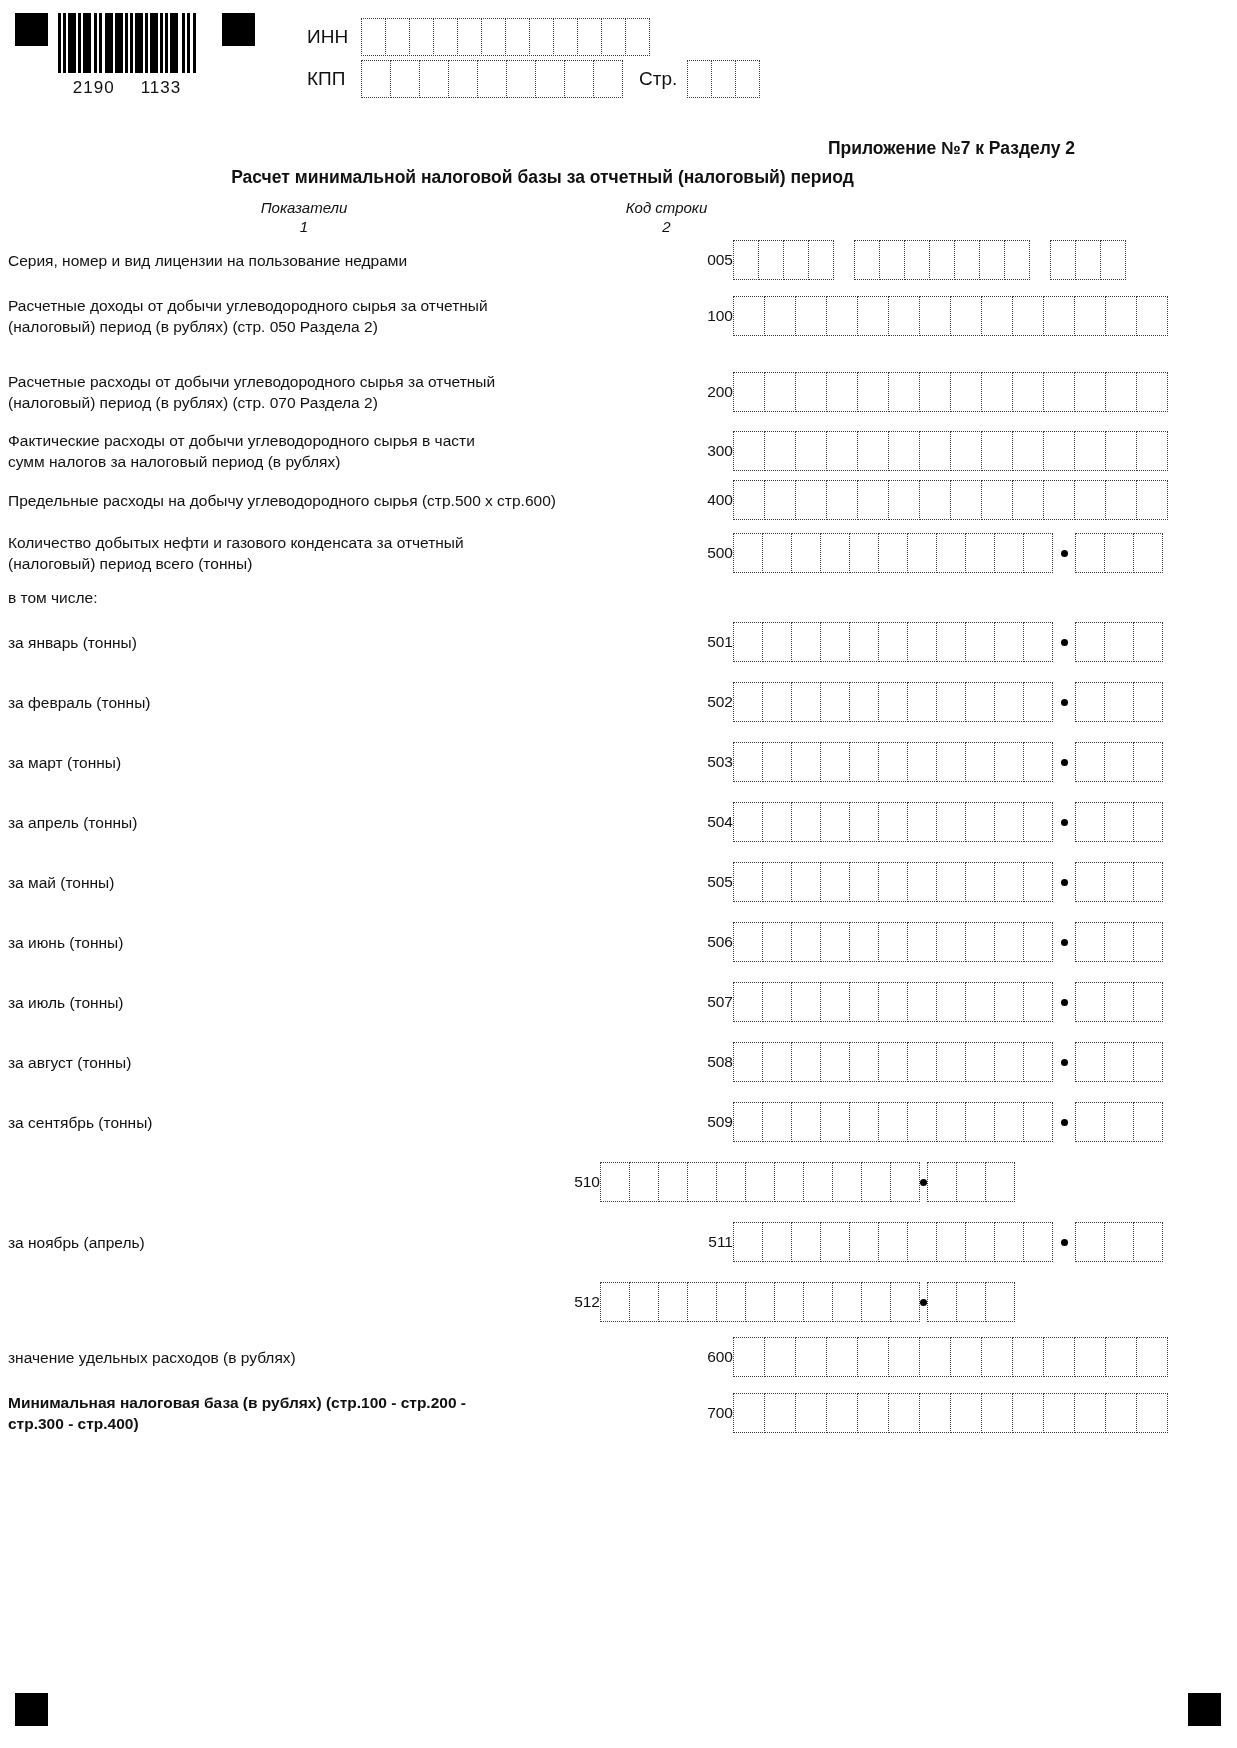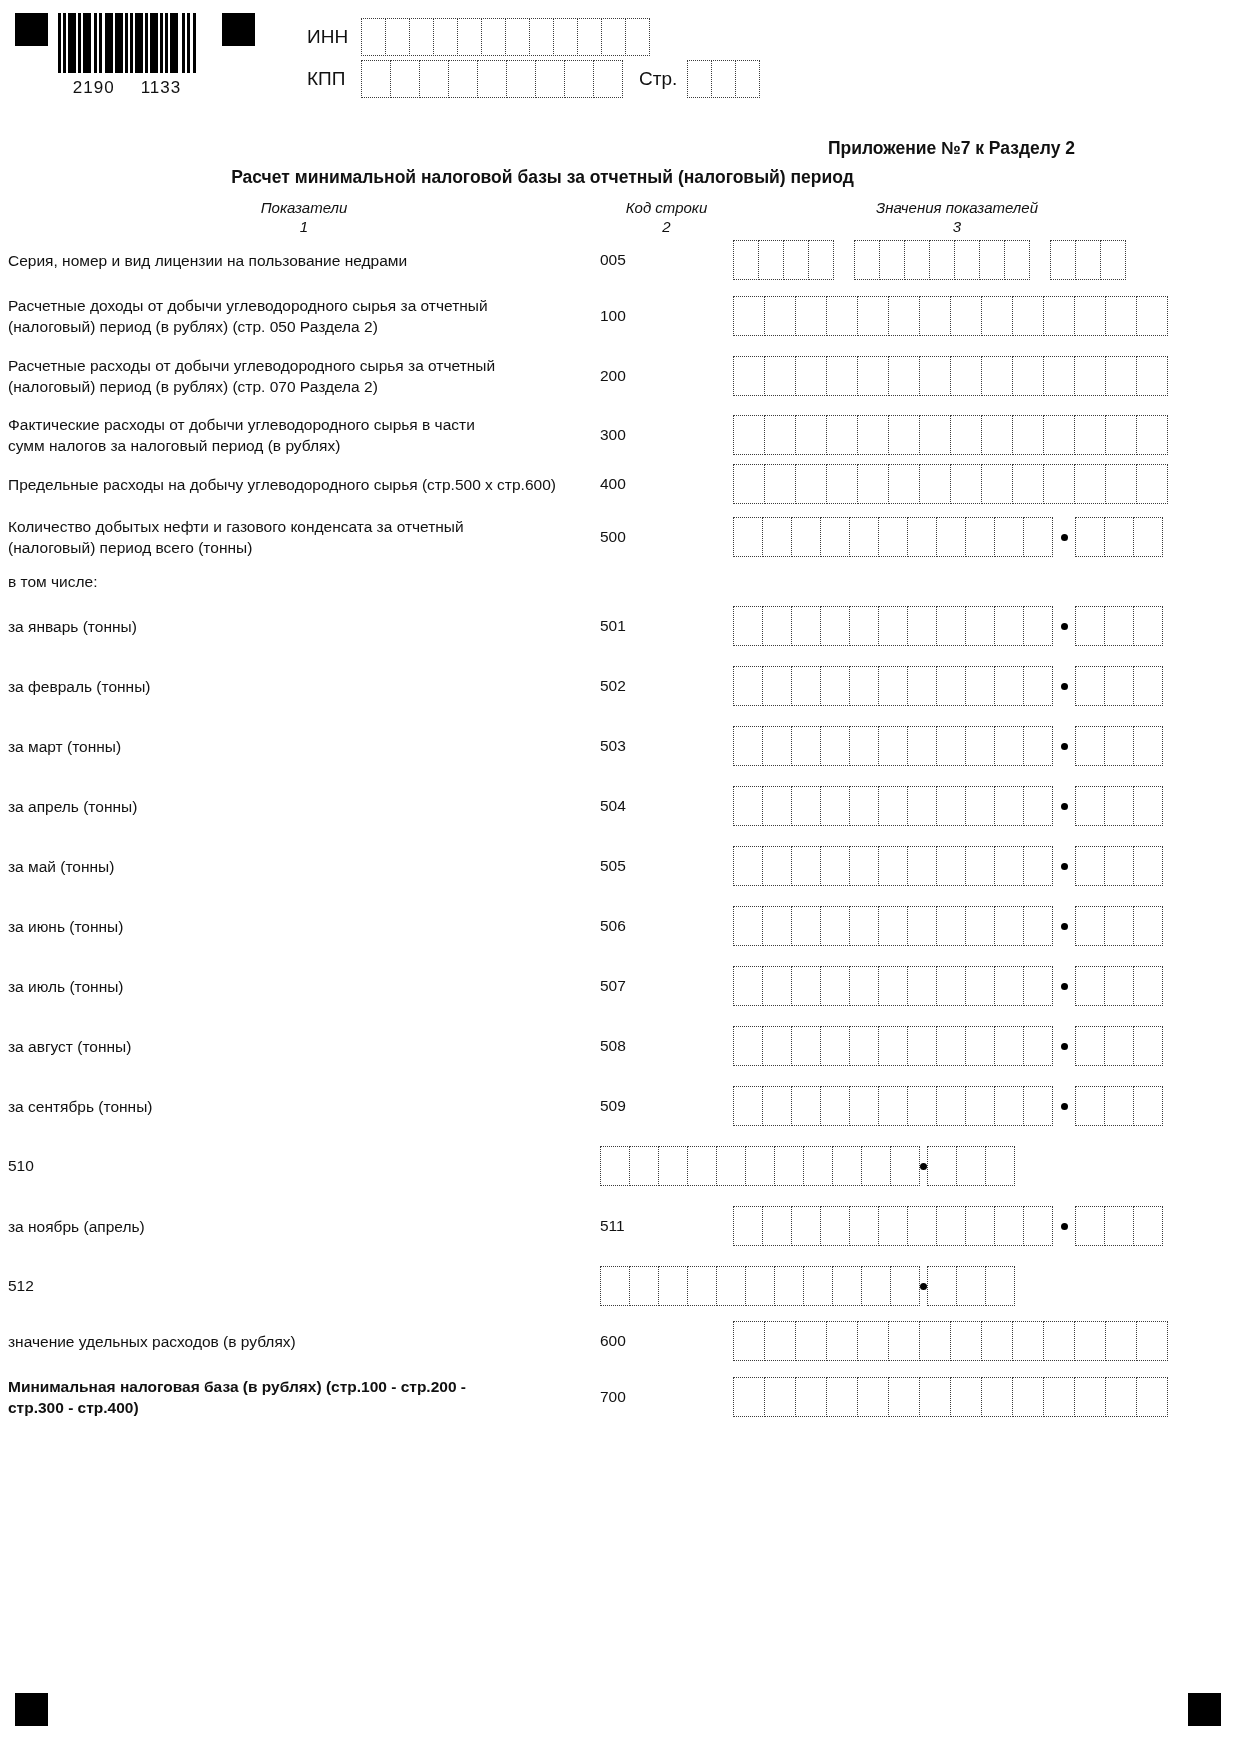--- a/index.html
+++ b/index.html
@@ -37,24 +37,24 @@
   .main-title{position:absolute;top:167px;left:0;width:1085px;text-align:center;font-size:17.5px;font-weight:bold;}
 
   .col-headers{position:absolute;top:198px;left:0;width:1237px;display:grid;grid-template-columns:592px 133px 448px;padding-left:8px;font-style:italic;font-size:15px;}
   .col-h{text-align:center;line-height:19px;}
 
   .rows-wrap{position:absolute;top:240px;left:0;width:1229px;padding-left:8px;box-sizing:border-box;}
   .form-row{display:grid;grid-template-columns:592px 133px 1fr;align-items:center;}
   .row-label{font-size:15.5px;line-height:21px;max-width:505px;padding-right:10px;}
   .row-label.wide{max-width:580px;}
   .row-label.bold{font-weight:bold;}
-  .row-code{text-align:left;font-size:15.5px;align-self:center;}
+  .row-code{text-align:right;font-size:15.5px;align-self:center;}
   .row-field{display:flex;align-items:flex-start;}
 
-  .mb15{margin-bottom:15px;} .mb18{margin-bottom:18px;} .mb17{margin-bottom:17px;}
+  .mb15{margin-bottom:15px;} .mb18{margin-bottom:34px;} .mb17{margin-bottom:17px;}
   .mb8{margin-bottom:8px;} .mb12{margin-bottom:12px;} .mb20{margin-bottom:20px;}
   .subheading{font-size:15.5px;margin:13px 0 13px 0;height:22px;line-height:22px;}
 </style>
 </head>
 <body>
 
 <div class="page">
 
   <div class="sq sq-tl"></div>
   <div class="sq sq-tm"></div>
@@ -139,24 +139,20 @@
 
   <div class="col-headers">
     <div class="col-h">
       <div>Показатели</div>
       <div>1</div>
     </div>
     <div class="col-h">
       <div>Код строки</div>
       <div>2</div>
     </div>
-    <div class="col-h">
-      <div>Значения показателей</div>
-      <div>3</div>
-    </div>
   </div>
 
   <div class="rows-wrap">
 
     <div class="form-row mb15">
       <div class="row-label">Серия, номер и вид лицензии на пользование недрами</div>
       <div class="row-code">005</div>
       <div class="row-field field">
           <span class="cell-group">
             <span class="cell" style="width: 26px; height: 40px;"></span>

